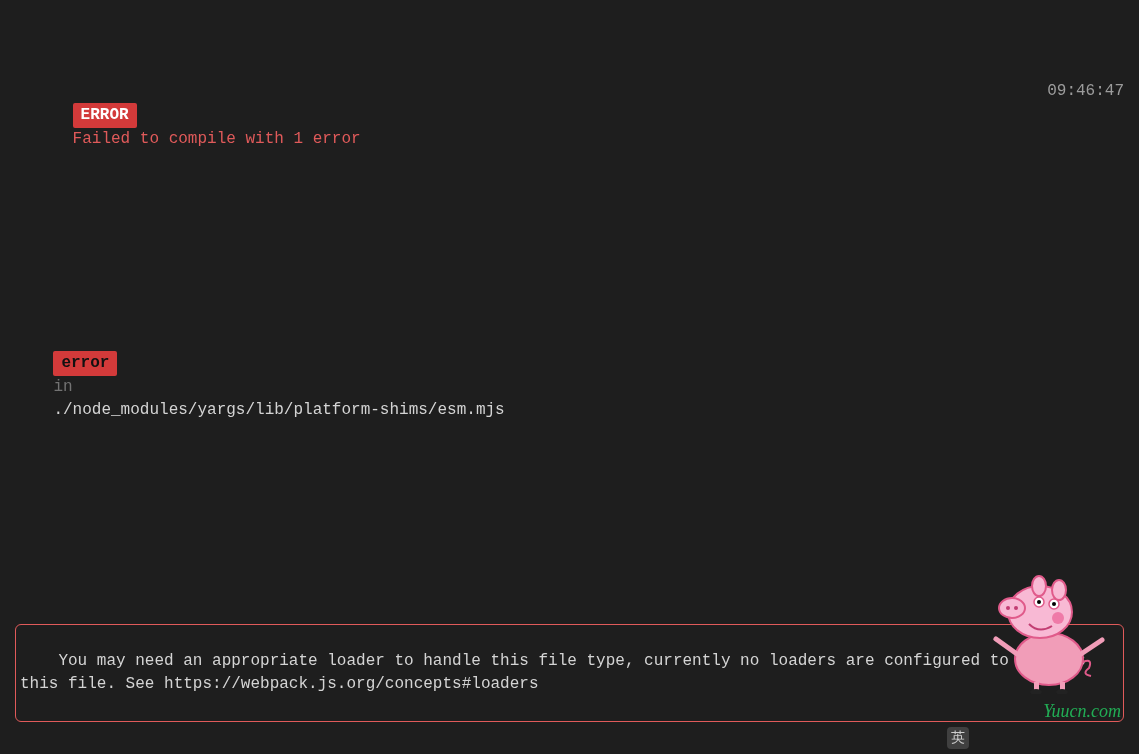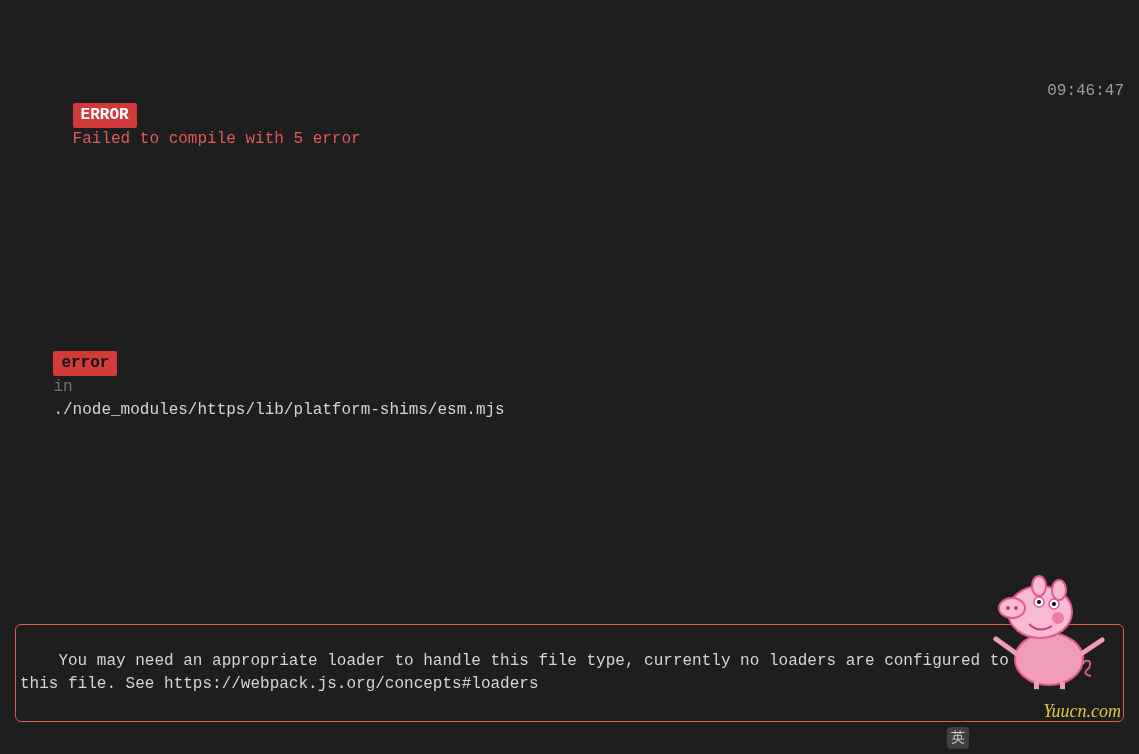--- a/index.html
+++ b/index.html
@@ -63,21 +63,21 @@
     position: absolute;
     right: 25px;
     bottom: 60px;
     width: 130px;
     height: 130px;
   }
   .watermark {
     position: absolute;
     right: 18px;
     bottom: 30px;
-    color: #fde047;
+    color: #22c55e;
     font-family: serif;
     font-style: italic;
     font-size: 18px;
     opacity: 0.85;
   }
   
   .charbadge {
     position:absolute;
     right: 170px;
     bottom: 5px;
@@ -94,31 +94,31 @@
   svg { display:block; }
 </style>
 </head>
 <body>
 
 <div class="terminal">
 
   <div class="line badge-row">
     <span>
       <span class="badge-caps">ERROR</span>
-      <span class="fail-msg">Failed to compile with 5 error</span>
+      <span class="fail-msg">Failed to compile with 1 error</span>
     </span>
     <span class="timestamp">09:46:47</span>
   </div>
 
   <div class="line" style="height:14px"></div>
 
   <div class="line">
     <span class="badge-lower">error</span>
     <span class="in-text">in</span>
-    <span>./node_modules/https/lib/platform-shims/esm.mjs</span>
+    <span>./node_modules/yargs/lib/platform-shims/esm.mjs</span>
   </div>
 
   <div class="line" style="height:14px"></div>
 
 
   <span class="highlight-box">
     <span>You may need an appropriate loader to handle this file type, currently no loaders are configured to process this file. See https://webpack.js.org/concepts#loaders</span>
   </span>
 
   

